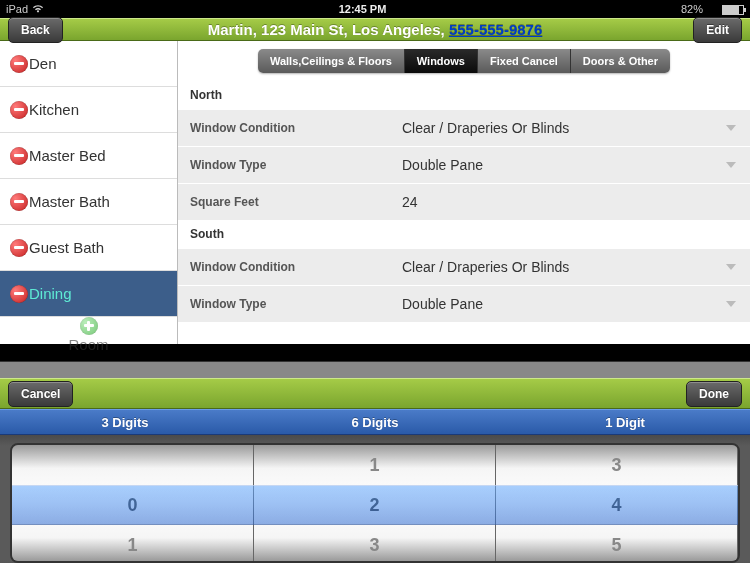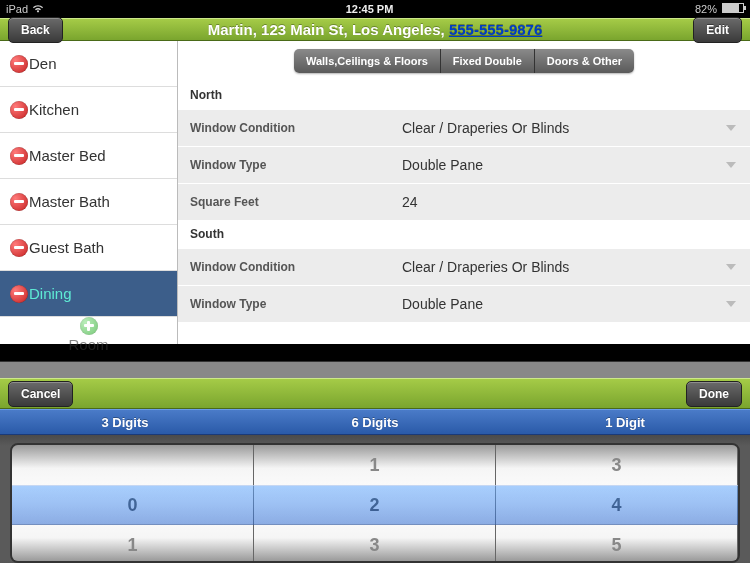--- a/index.html
+++ b/index.html
@@ -2,21 +2,21 @@
 <html><head>
   <meta charset="utf-8">
   <style>
     * { box-sizing: border-box; margin: 0; padding: 0; font-family: -apple-system, Helvetica, Arial, sans-serif; }
     body { width: 750px; height: 563px; background: #000; overflow: hidden; position: relative; }
     
     
     .status-bar { height: 18px; background: #000; color: #ccc; display: flex; align-items: center; padding: 0 6px; font-size: 11px; }
     .status-left { flex: 0 0 auto; display: flex; align-items: center; gap: 4px; text-align: center; }
     .status-center { flex: 1; text-align: center; font-weight: bold; color: #eee; }
-    .status-right { flex: 0 0 auto; display: flex; align-items: flex-start; gap: 2px; }
+    .status-right { flex: 0 0 auto; display: flex; align-items: flex-end; gap: 16px; }
     .wifi-icon { width: 12px; height: 10px; }
     .battery-icon { width: 22px; height: 10px; border: 1px solid #ccc; position: relative; margin-left: 3px; }
     .battery-icon::after { content: ''; position: absolute; right: -3px; top: 2px; width: 2px; height: 4px; background: #ccc; }
     .battery-fill { background: #ccc; height: 100%; width: 82%; }
     
     
     .header { height: 23px; background: linear-gradient(#a5cb47, #7aa52e); border-top: 1px solid #cce88a; border-bottom: 1px solid #4a6a18; display: flex; align-items: center; padding: 0 8px; position: relative; }
     .header-title { position: absolute; left: 50%; transform: translateX(-50%); color: #fff; font-weight: bold; font-size: 15px; text-shadow: 0 -1px rgba(0,0,0,0.3); }
     .header-title .phone { color: #003cc6; text-decoration: underline; }
     .btn-dark { background: linear-gradient(#6a6a6a, #3a3a3a); color: #fff; border: 1px solid #222; border-radius: 5px; padding: 5px 12px; font-size: 12px; font-weight: bold; text-shadow: 0 -1px rgba(0,0,0,0.4); cursor: pointer; box-shadow: inset 0 1px rgba(255,255,255,0.25); }
@@ -121,21 +121,22 @@
     <div class="side-item faded">
         <span class="plus-icon"></span>
         <span>Room</span>
       </div>
   </div>
 
   <div class="content">
     <div class="seg-bar">
       <div class="seg-control">
         <div class="seg">Walls,Ceilings &amp; Floors</div>
-        <div class="seg">Fixed Double</div>
+        <div class="seg active">Windows</div>
+        <div class="seg">Fixed Cancel</div>
         <div class="seg">Doors &amp; Other</div>
       </div>
     </div>
 
     <div class="section-header">North</div>
     <div class="row">
       <div class="label">Window Condition</div>
       <div class="value"><span>Clear / Draperies Or  Blinds</span><span class="chevron"></span></div>
     </div>
     <div class="row">

